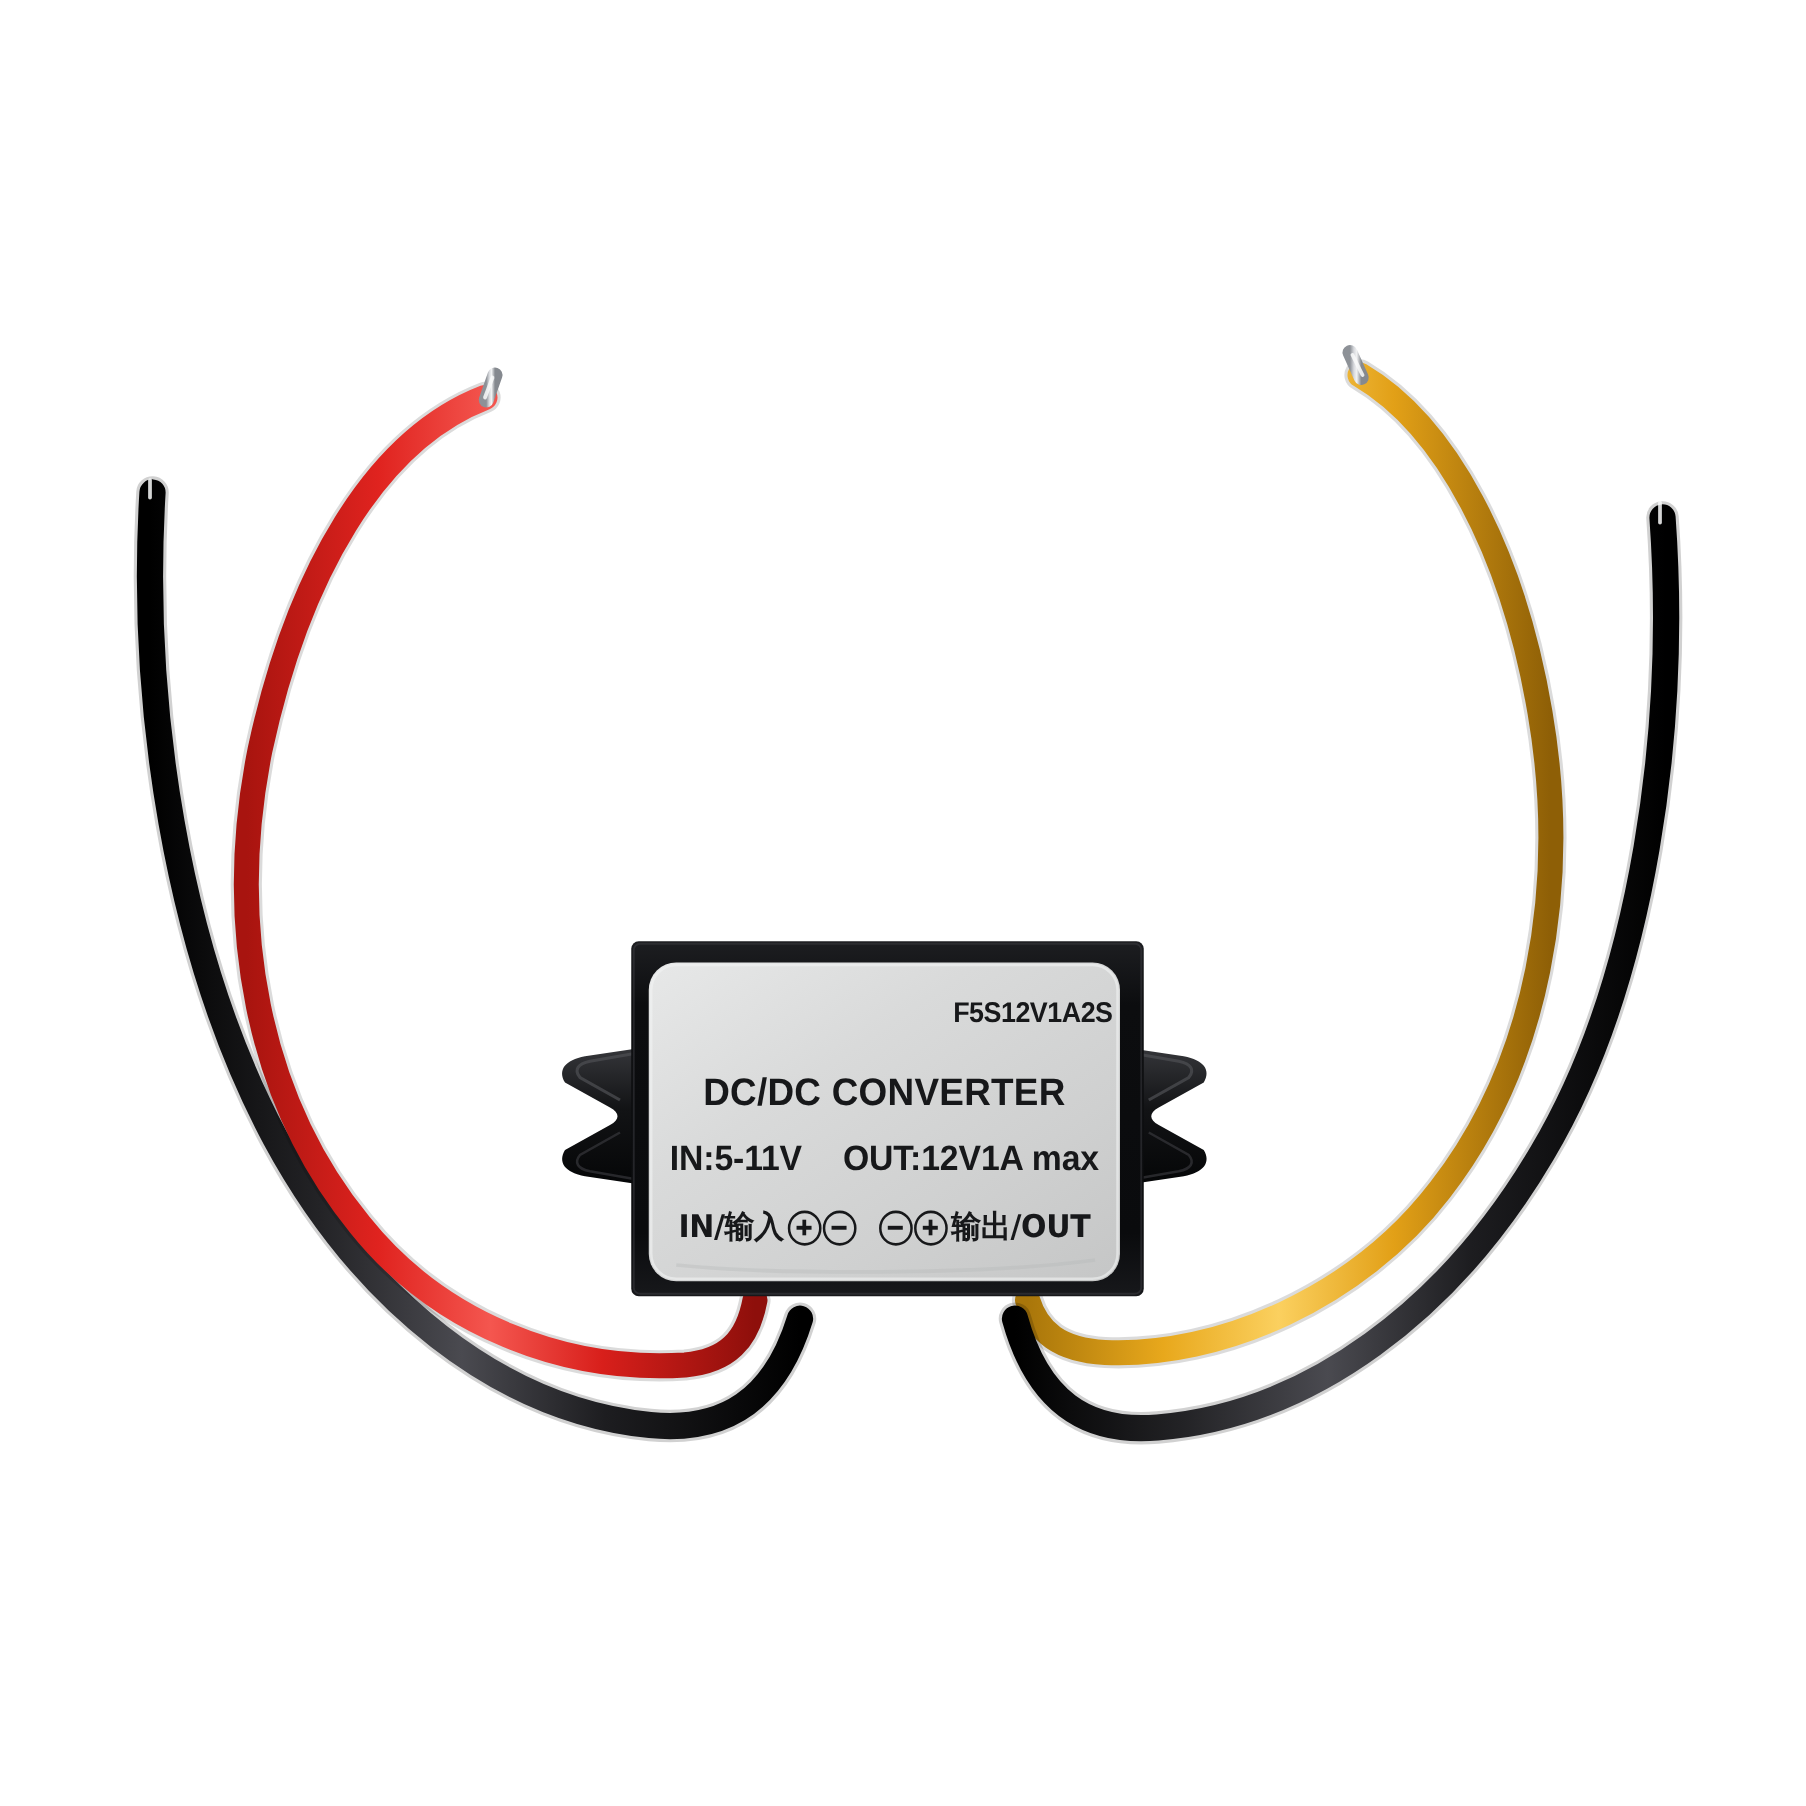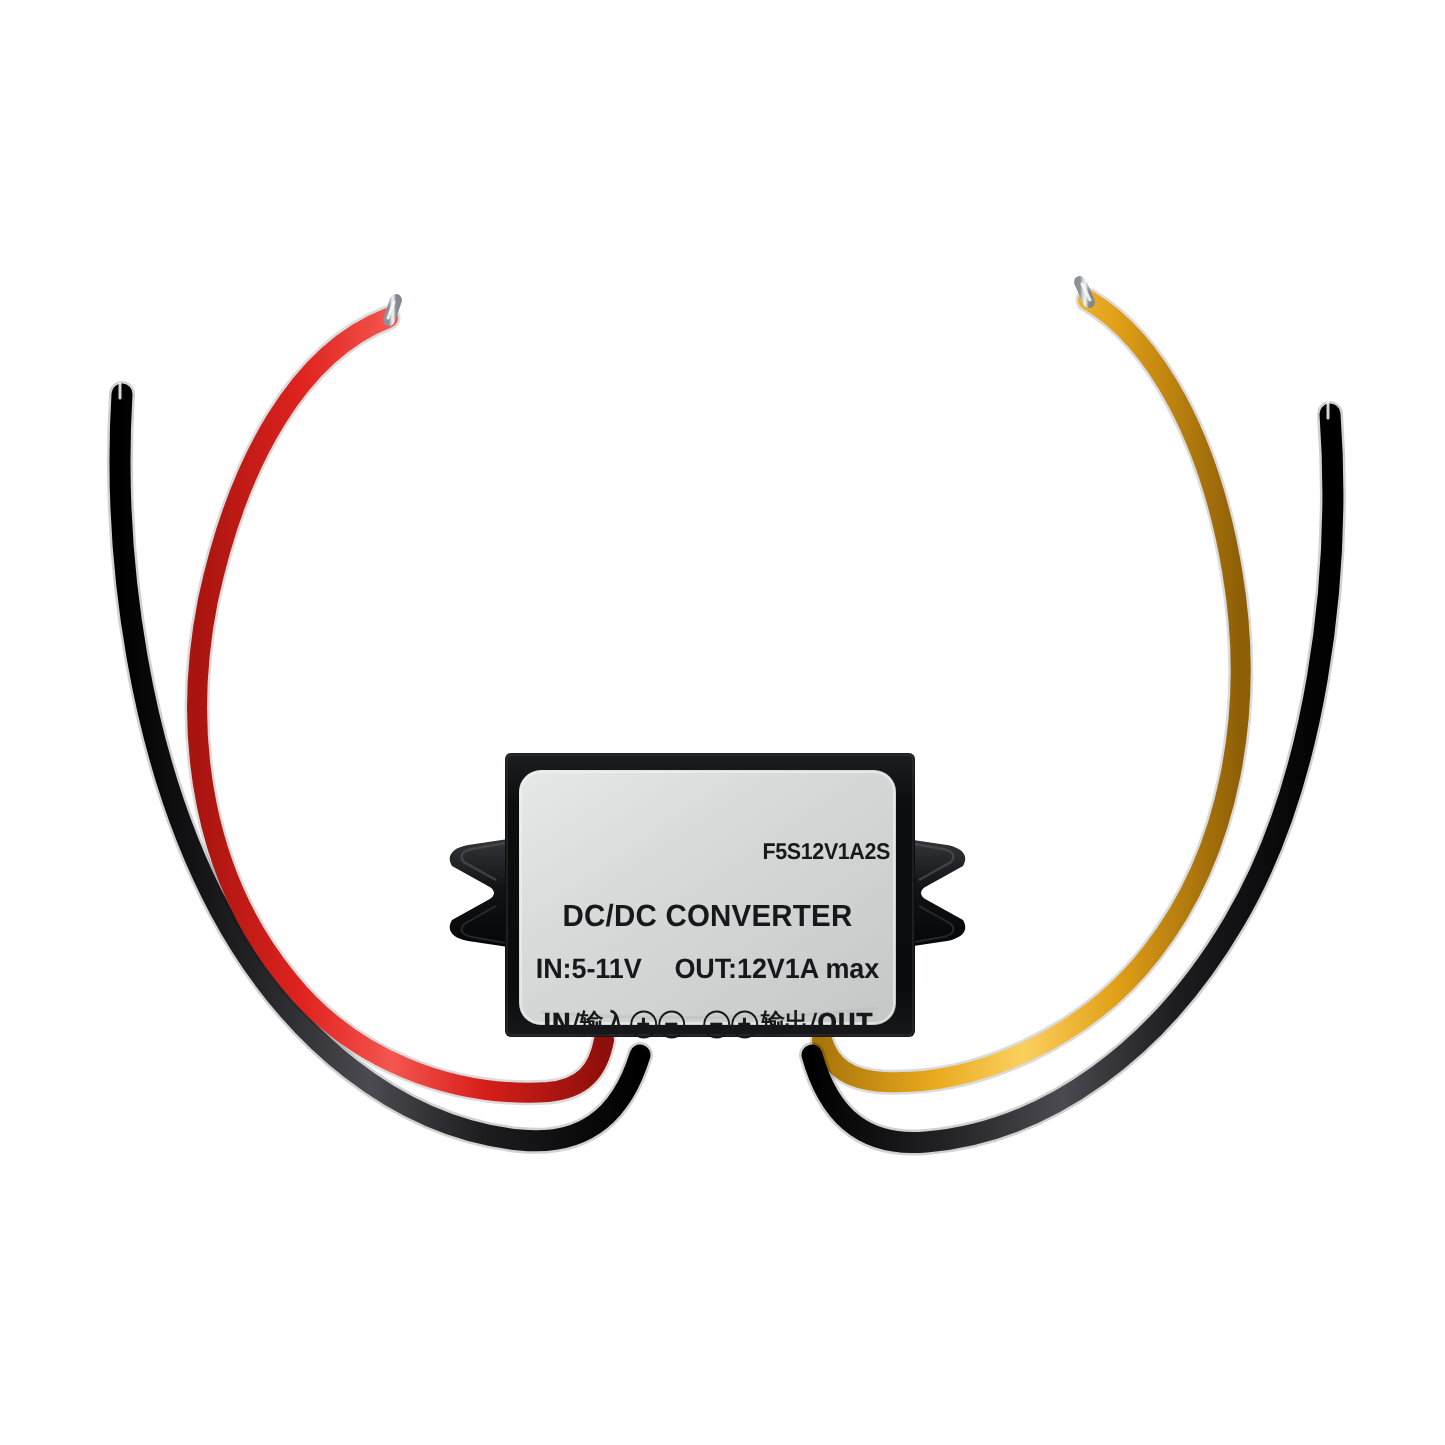--- a/index.html
+++ b/index.html
@@ -19,21 +19,21 @@
     position: absolute;
     inset: 0;
     width: 1445px;
     height: 1445px;
     display: block;
   }
   
   .label-layer {
     position: absolute;
     left: 519px;
-    top: 802px;
+    top: 760px;
     width: 377px;
     height: 255px;
     pointer-events: none;
   }
   .lbl {
     position: absolute;
     color: #17181a;
     font-family: "Liberation Sans", sans-serif;
     font-weight: 700;
     white-space: nowrap;

